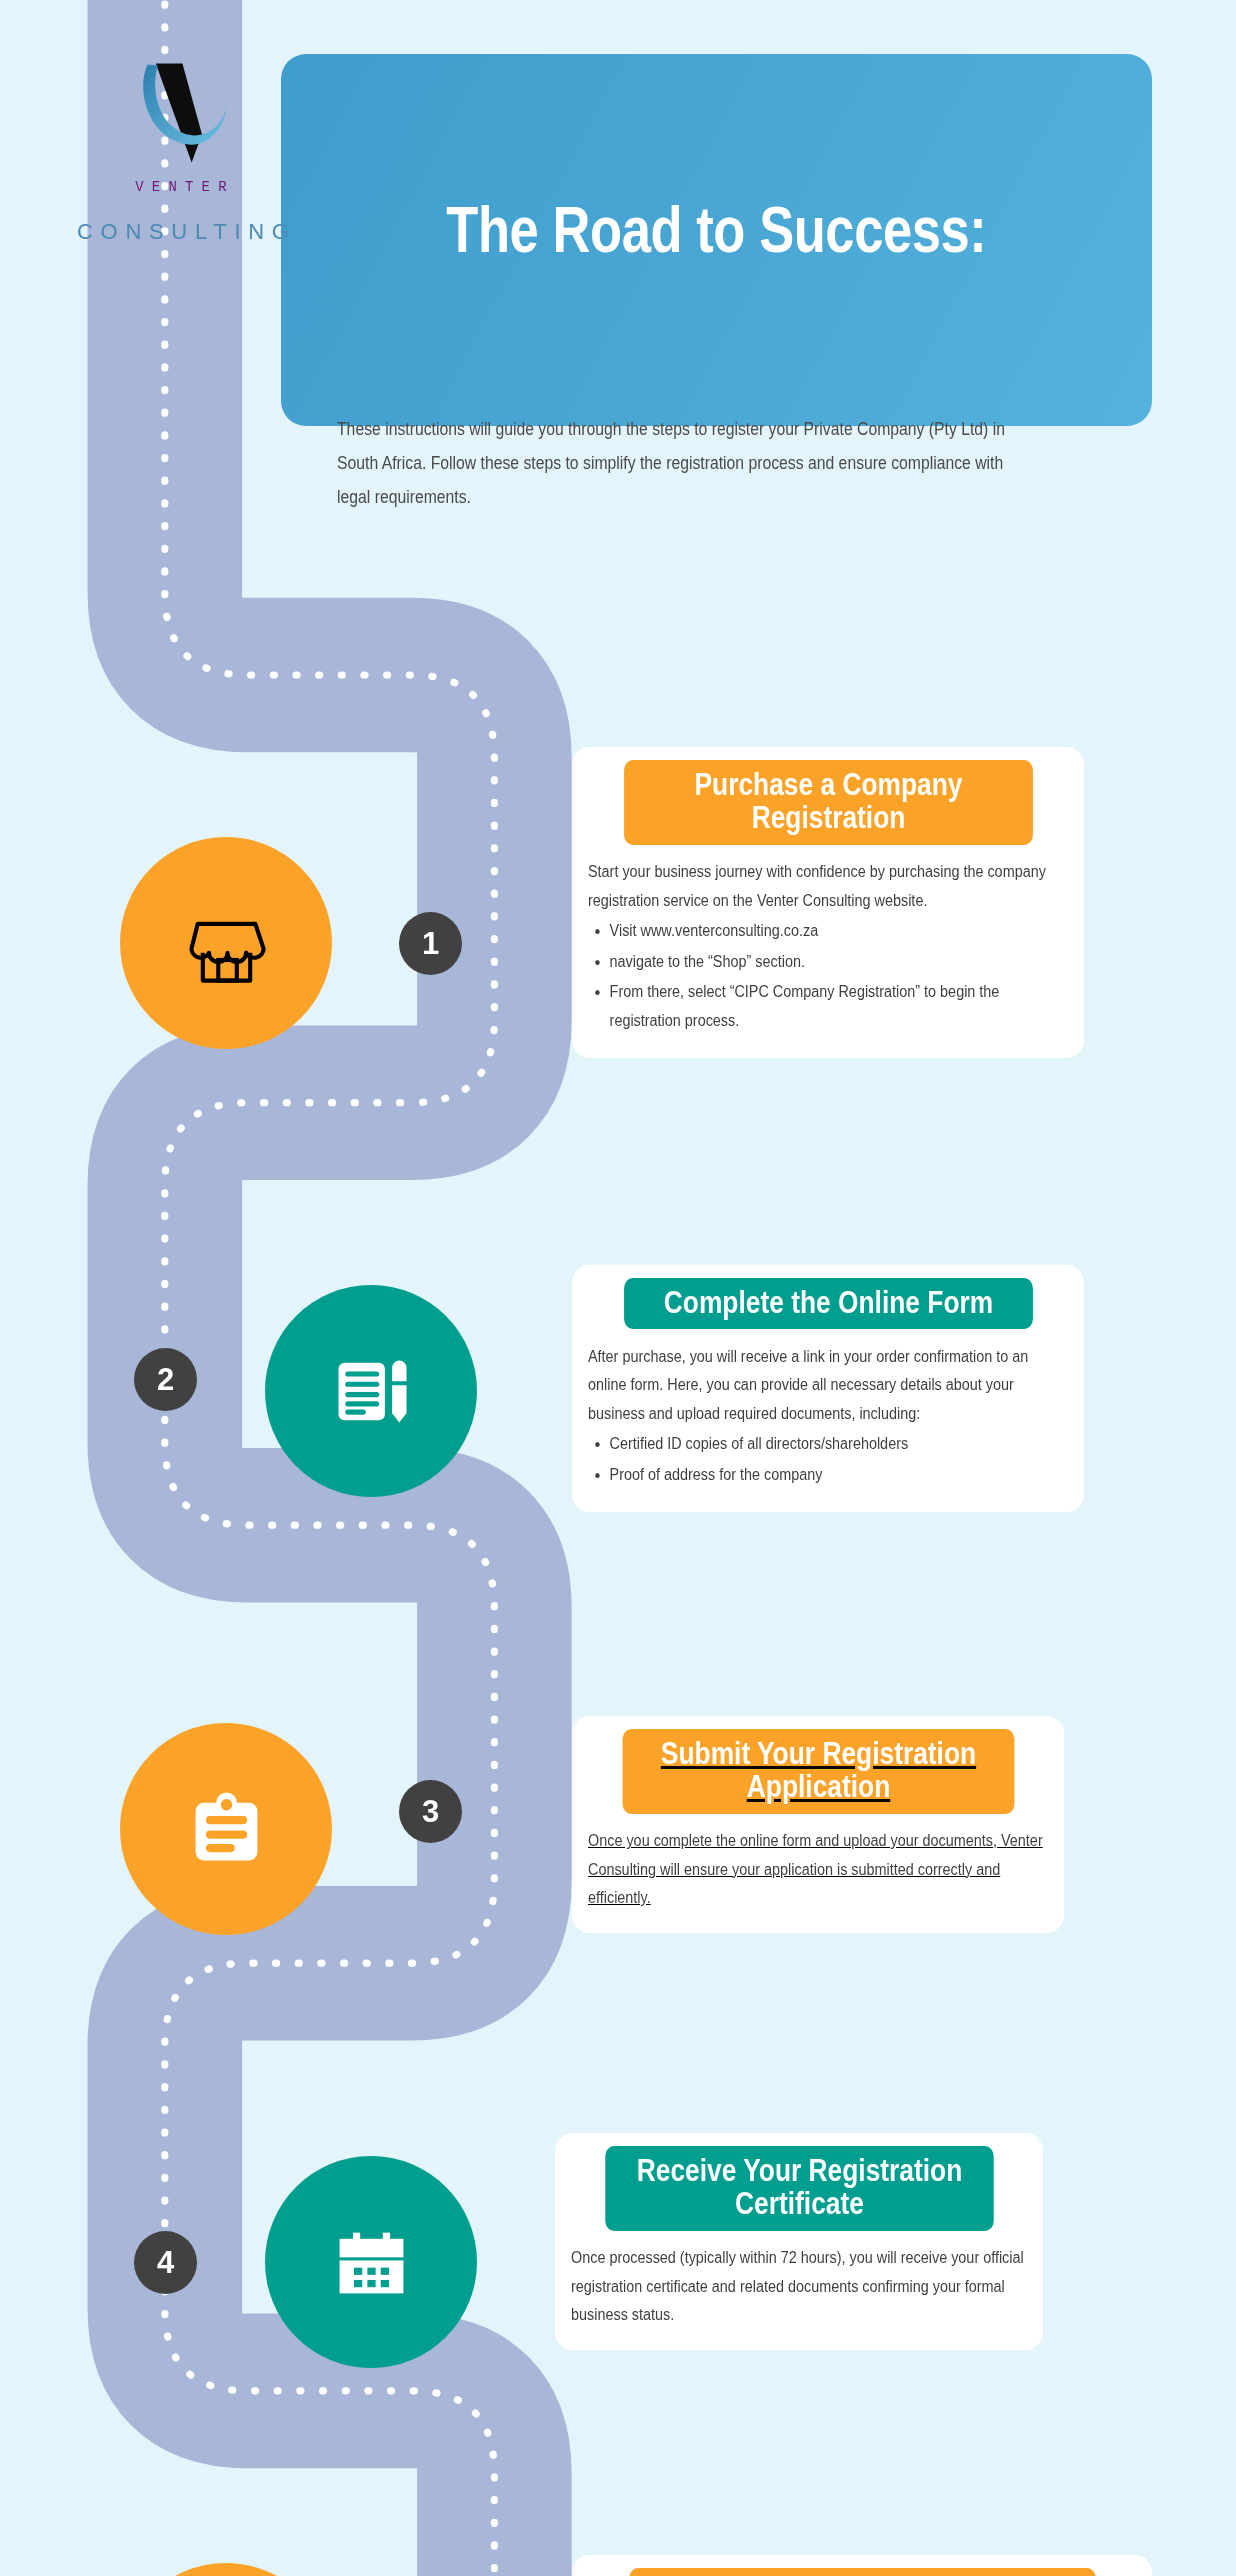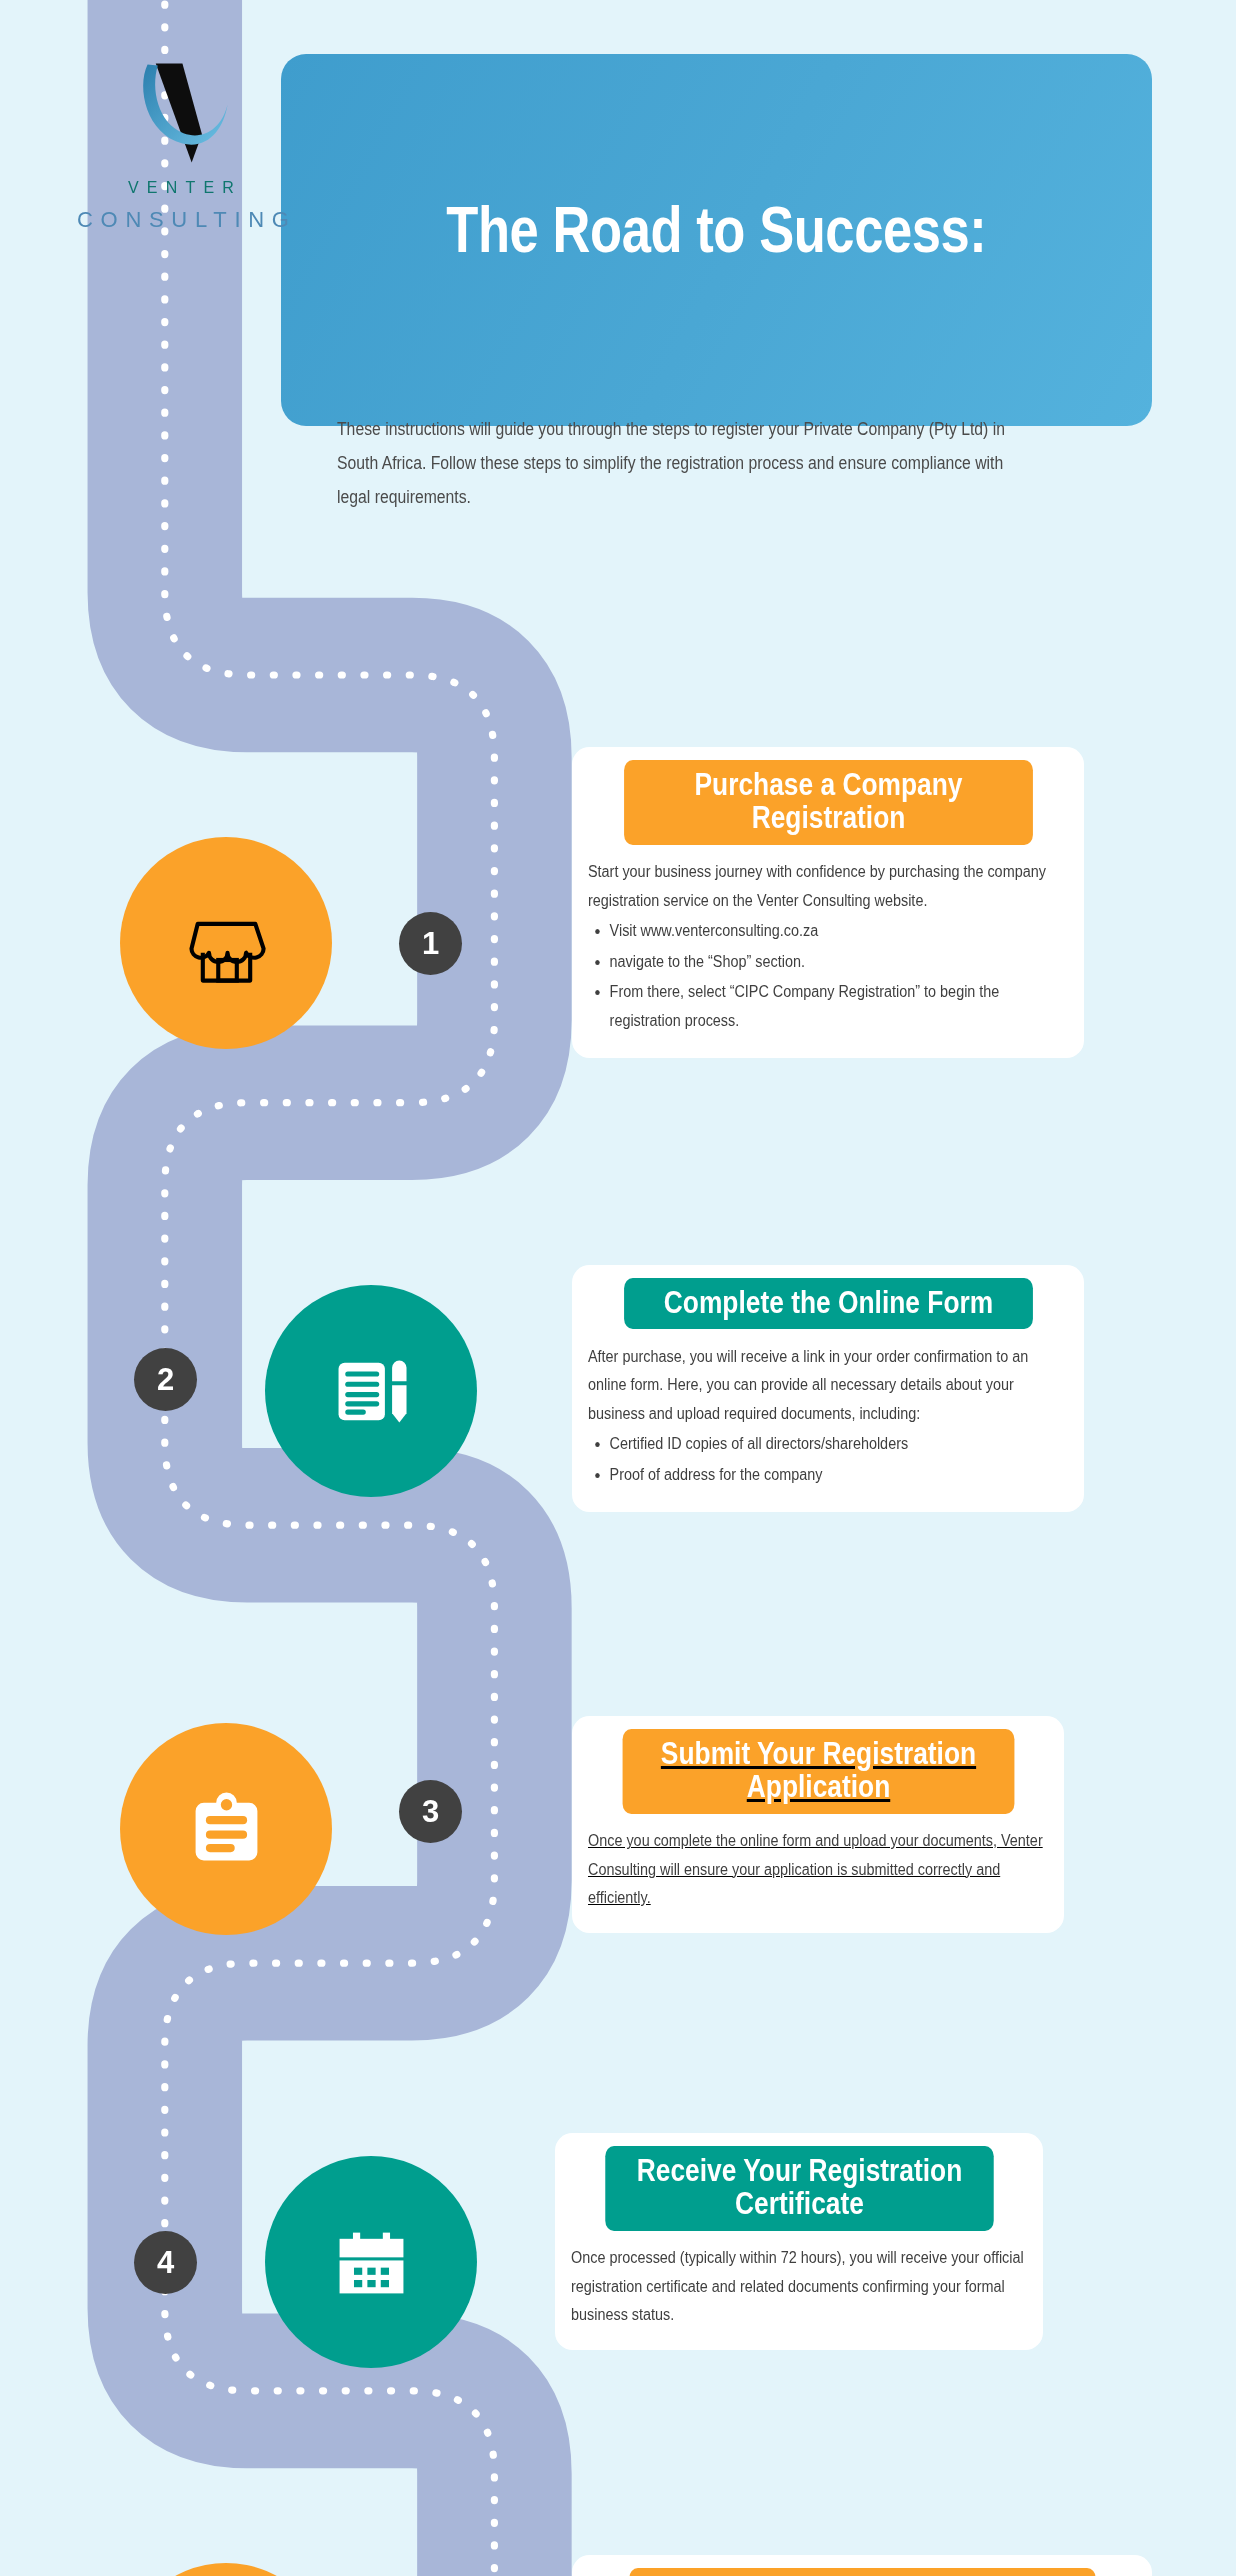--- a/index.html
+++ b/index.html
@@ -10,24 +10,24 @@
     position:relative;
     overflow:hidden;
   }
 
   
   #road { position:absolute; left:0; top:0; width:618px; height:3594px; z-index:1; }
 
   
   .logo-block { position:absolute; left:77px; top:57px; width:216px; text-align:center; z-index:5; }
   .logo-mark { width:118px; height:111px; margin:0 auto; display:block; }
-  .logo-venter { font-size:16px; letter-spacing:8.2px; color:#0f766e; font-weight:400;
-                 font-family:Liberation Sans, sans-serif; margin-top:11.3px; }
+  .logo-venter { font-size:14px; letter-spacing:8.2px; color:#701a75; font-weight:400;
+                 font-family:Liberation Mono, monospace; margin-top:11.3px; }
   .logo-consulting { font-size:22px; letter-spacing:7.7px; color:#4e89b5; font-weight:400;
-                     font-family:"Liberation Sans", sans-serif; margin-top:10px; }
+                     font-family:"Liberation Sans", sans-serif; margin-top:24px; }
 
   
   .header-banner {
     position:absolute; left:281px; top:54px; width:871px; height:372px;
     background:linear-gradient(118deg,#3f9dcd 0%,#4aa7d4 52%,#54b2dd 100%);
     border-radius:25px; z-index:4;
     display:flex; flex-direction:column; align-items:center; justify-content:center;
     padding:20.6px 31px;
   }
   .header-title {

